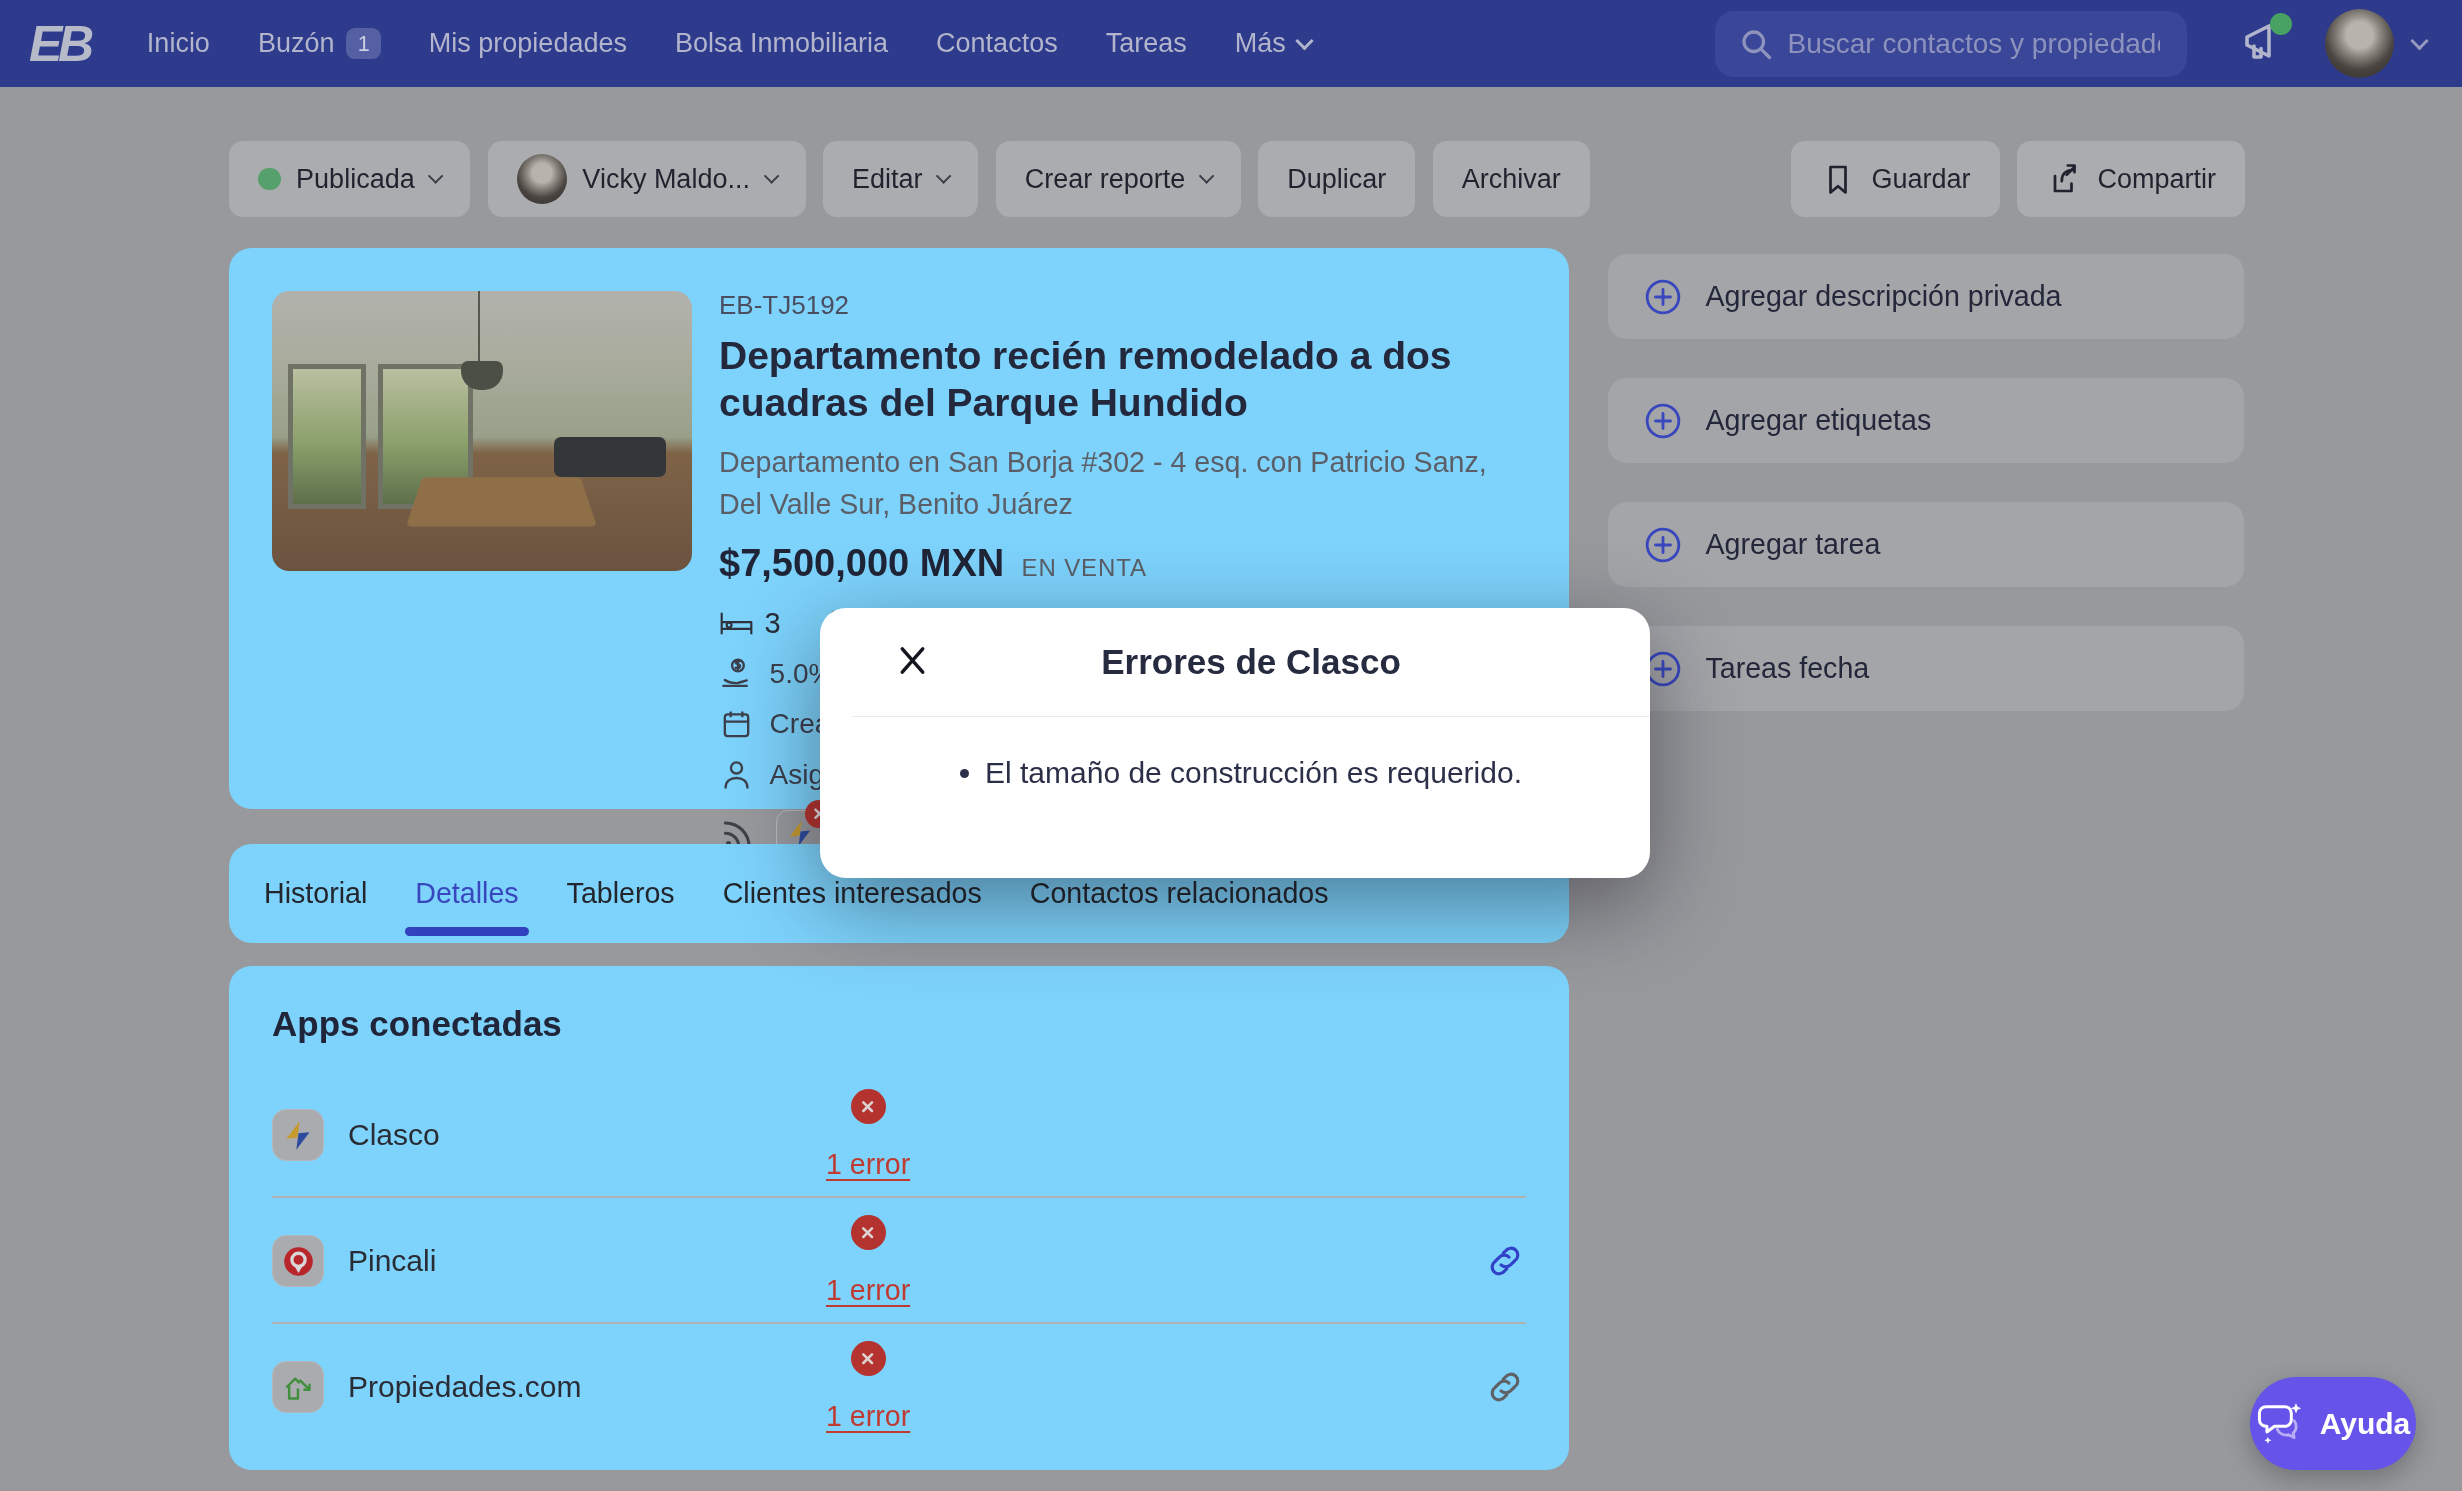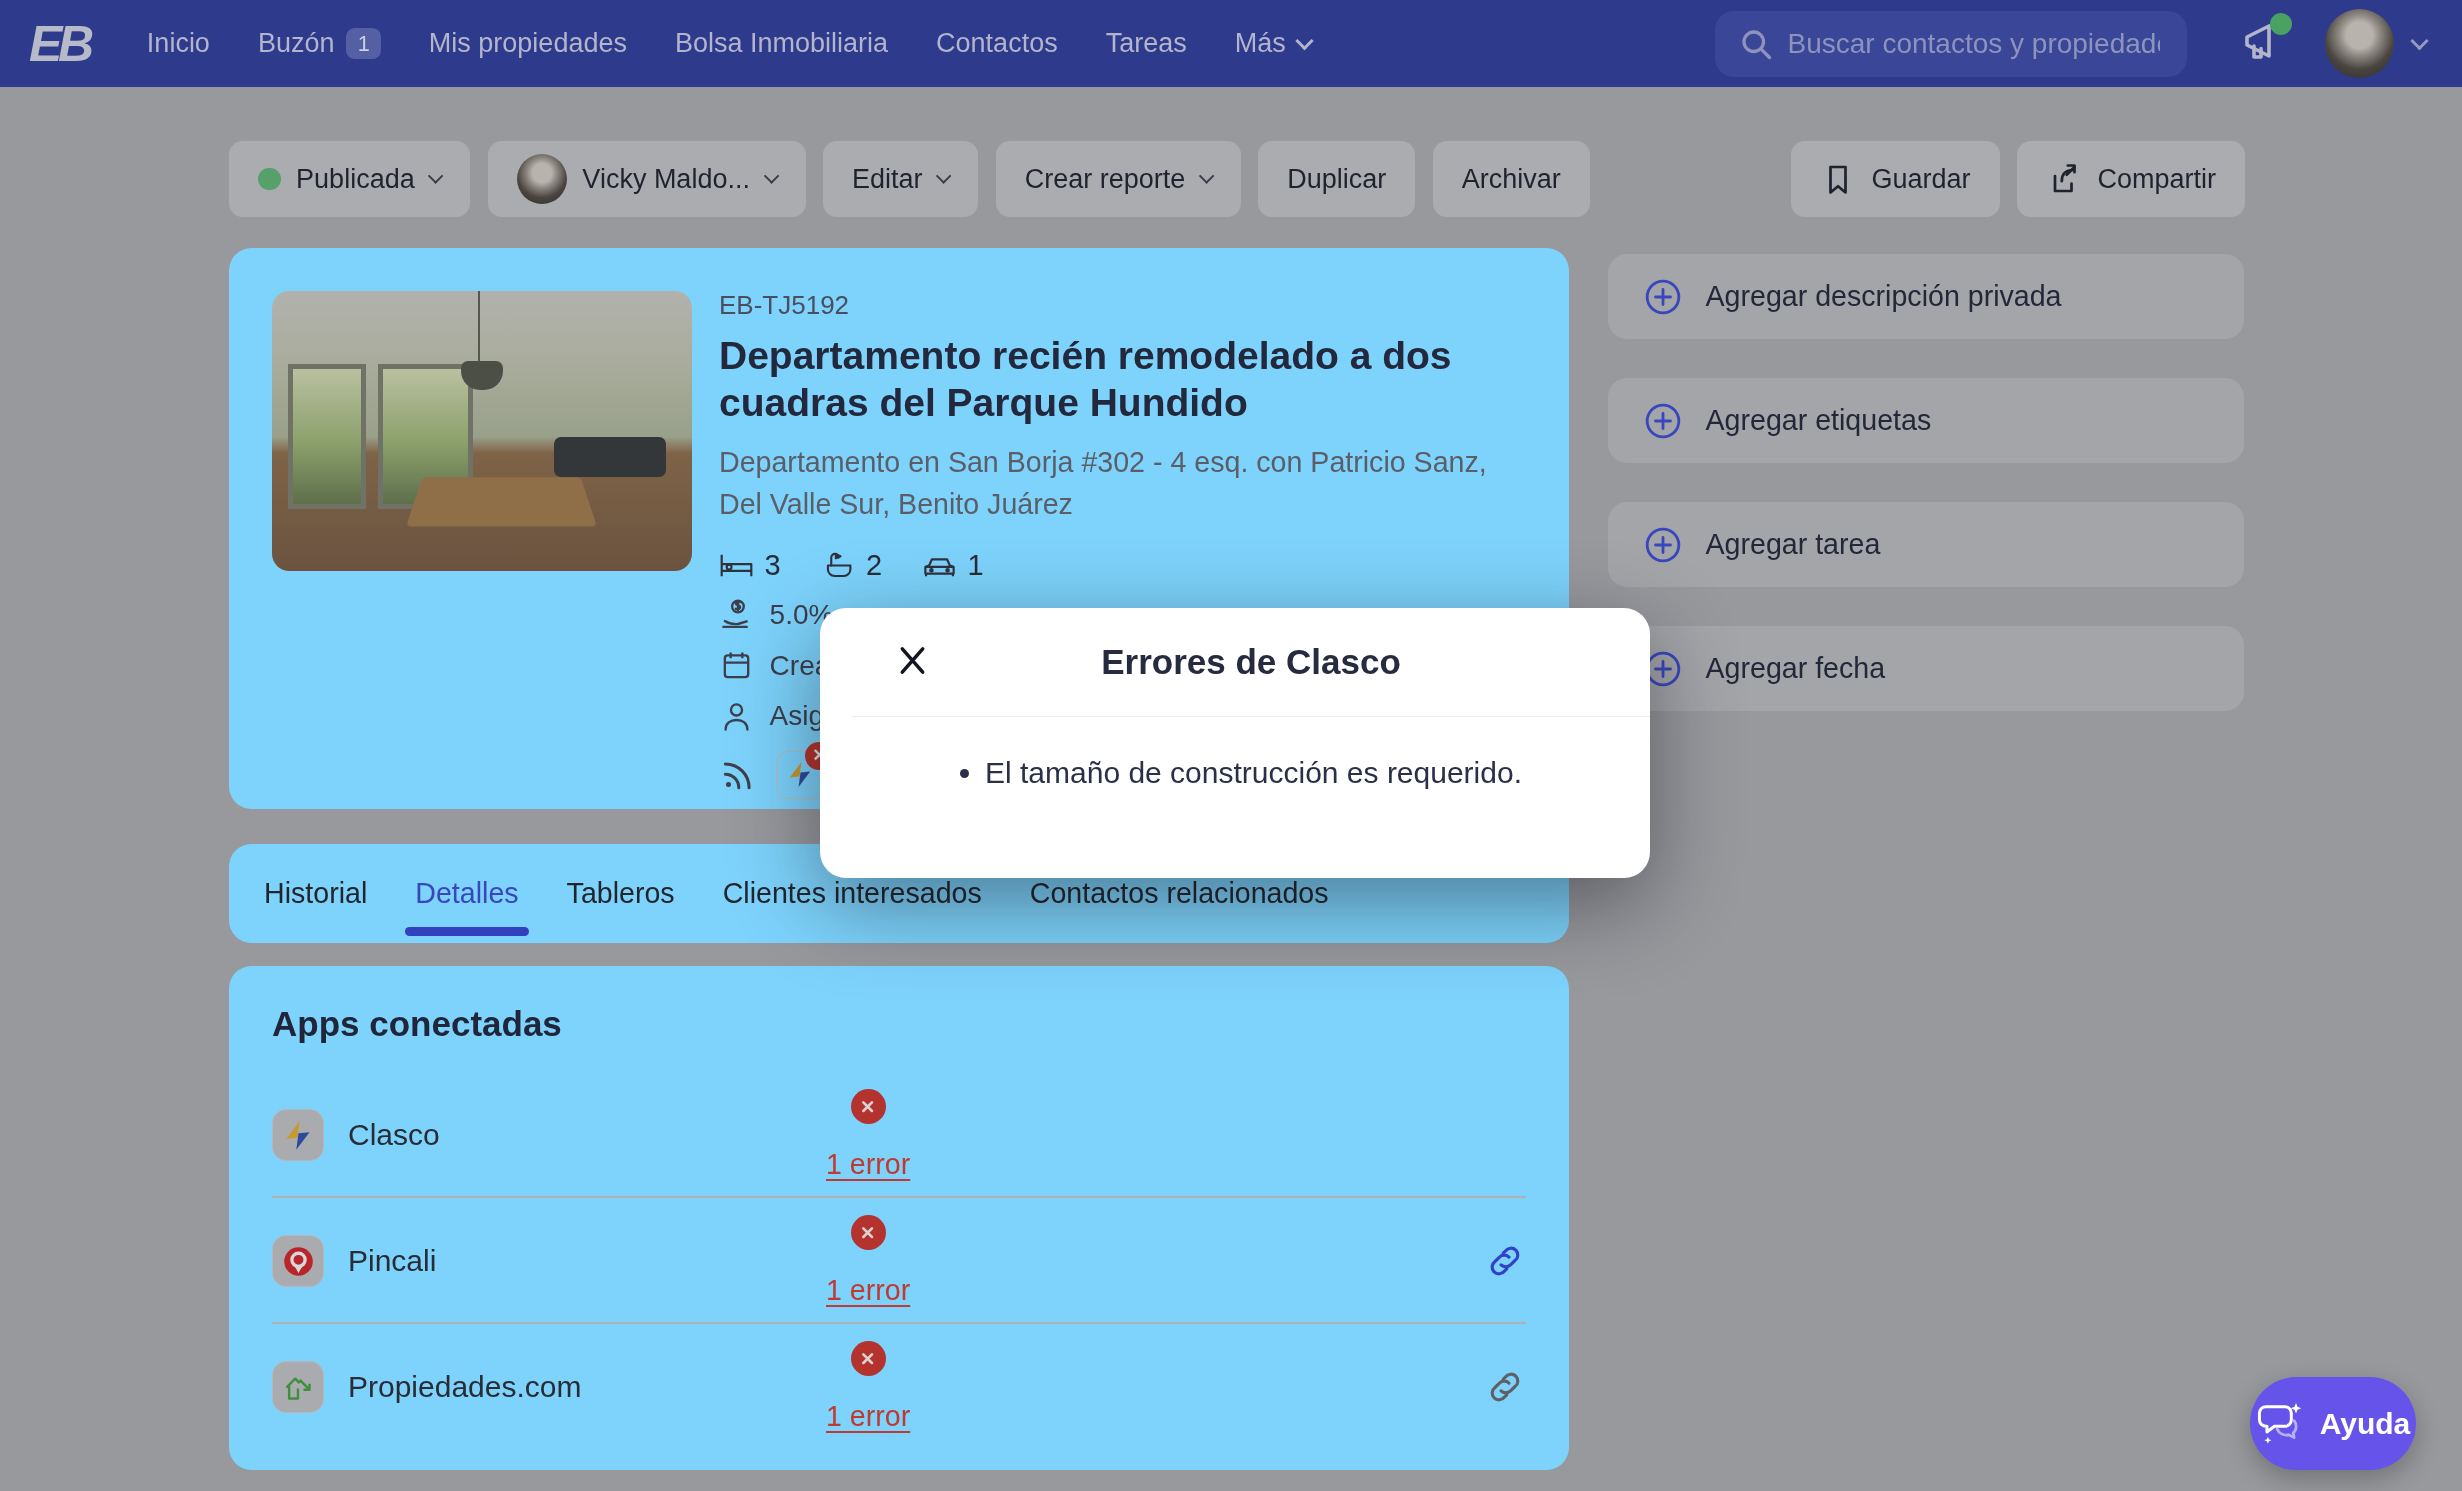--- a/index.html
+++ b/index.html
@@ -228,20 +228,24 @@
     <div class="ph-window" style="left:106px; width:95px;"></div>
     <div class="ph-lamp-line"></div>
     <div class="ph-lamp"></div>
     <div class="ph-sofa"></div>
     <div class="ph-table"></div>
   </div>
   <div class="pdetails">
     <div class="prop-id">EB-TJ5192</div>
     <div class="prop-title">Departamento recién remodelado a dos cuadras del Parque Hundido</div>
     <div class="prop-address">Departamento en San Borja #302 - 4 esq. con Patricio Sanz, Del Valle Sur, Benito Juárez</div>
+    <div class="price-row">
+      <span class="price">$7,500,000 MXN</span>
+      <span class="price-status">EN VENTA</span>
+    </div>
     <div class="features">
       <div class="feature">
         <svg viewBox="0 0 26 20" fill="none" stroke-width="1.6" stroke-linejoin="round">
             <path d="M2 2 V18 M2 14 H24 V18 M2 14 V9 H24 v5"></path>
             <circle cx="7.5" cy="11.2" r="1.8"></circle>
           </svg>
         <span>3</span>
       </div>
       <div class="feature">
         <svg viewBox="0 0 24 22" fill="none" stroke-width="1.6" stroke-linejoin="round" stroke-linecap="round">
@@ -327,21 +331,21 @@
       <circle cx="12" cy="12" r="9.5"></circle>
       <path d="M12 7.5 v9 M7.5 12 h9"></path>
     </svg>
   <span>Agregar tarea</span>
 </div>
 <div class="side-card" style="top:626px;">
   <svg viewBox="0 0 24 24" fill="none" stroke-width="1.7" stroke-linecap="round">
       <circle cx="12" cy="12" r="9.5"></circle>
       <path d="M12 7.5 v9 M7.5 12 h9"></path>
     </svg>
-  <span>Agregar fecha</span>
+  <span>Tareas fecha</span>
 </div>
 
 <div class="card card-tabs">
   <div class="tabs">
     <div class="tab">Historial</div>
     <div class="tab active">Detalles</div>
     <div class="tab">Tableros</div>
     <div class="tab">Clientes interesados</div>
     <div class="tab">Contactos relacionados</div>
   </div>

